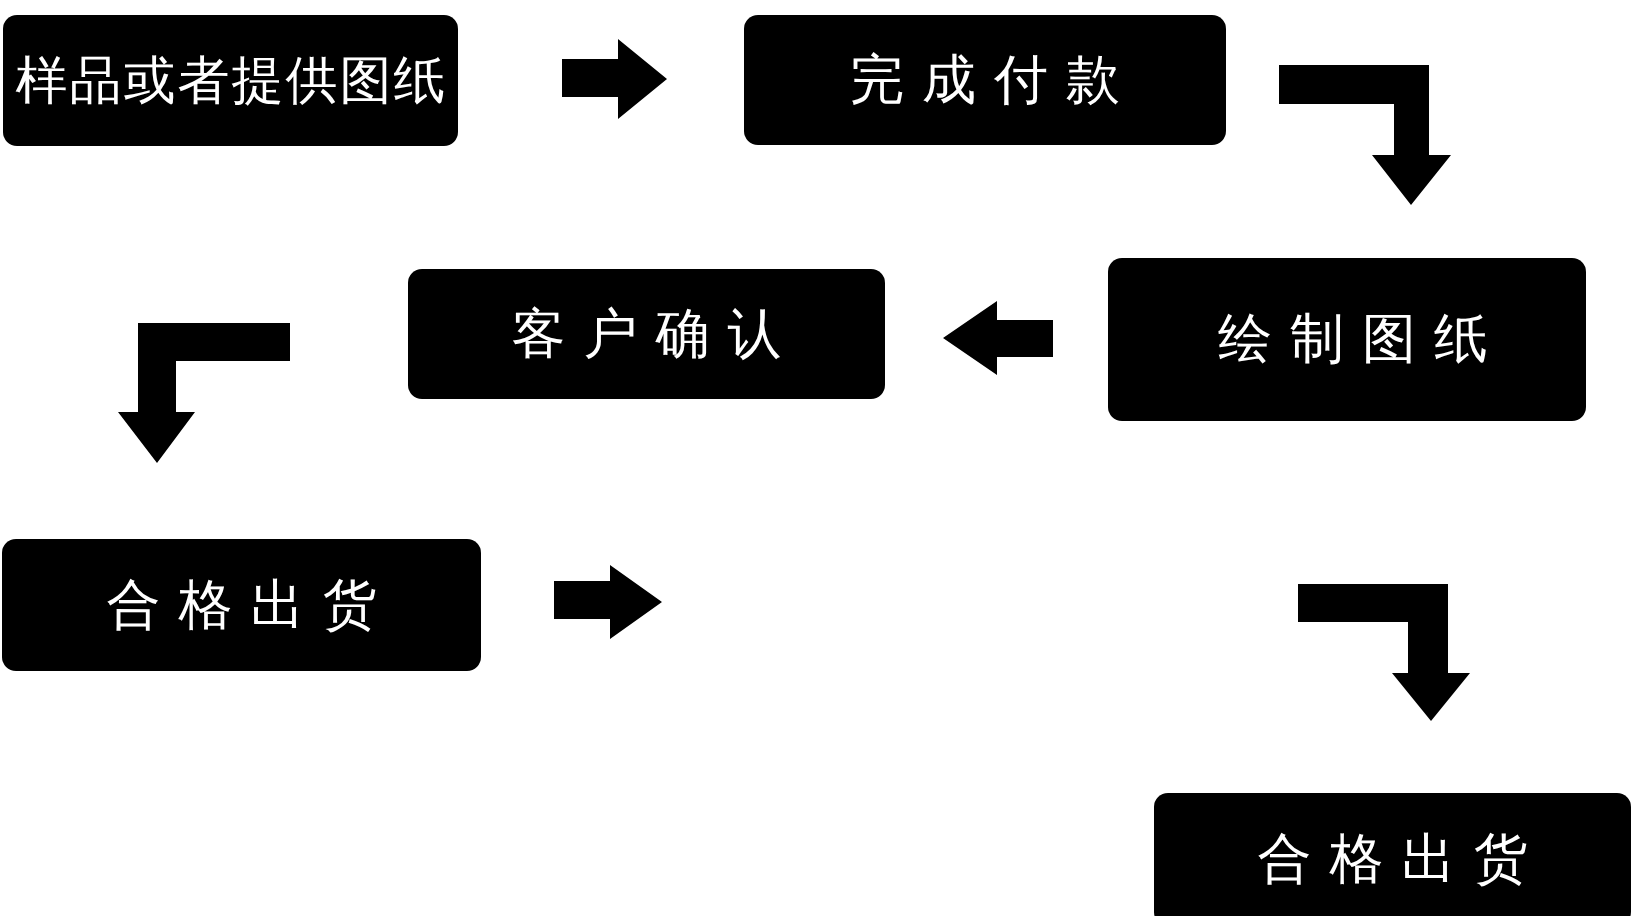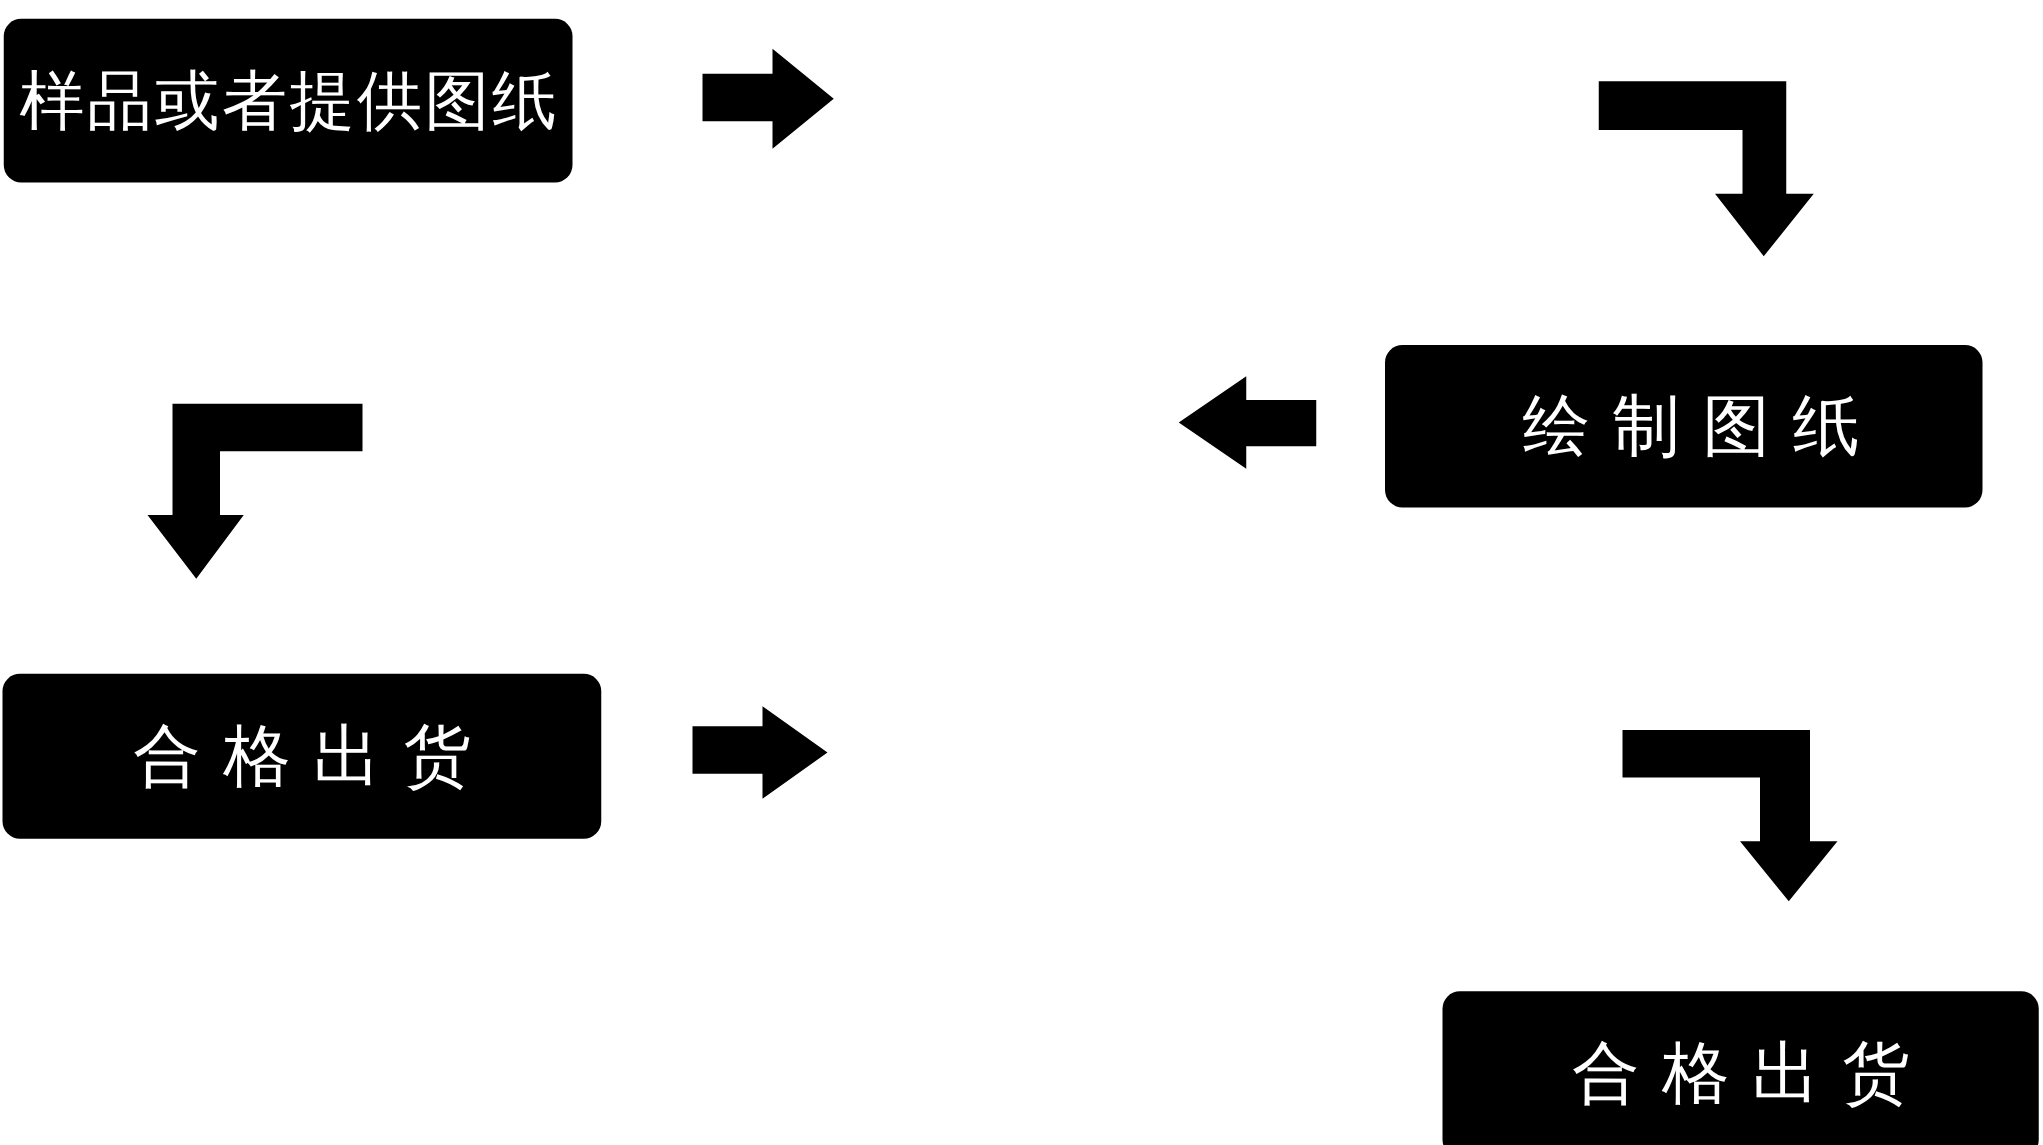--- a/index.html
+++ b/index.html
@@ -64,25 +64,31 @@
     <polygon points="1053,308 997,308 997,289 943,326 997,363 997,345 1053,345"></polygon>
     <polygon points="138,311 290,311 290,349 176,349 176,400 195,400 157,451 118,400 138,400"></polygon>
     <polygon points="554,569 610,569 610,553 662,590 610,627 610,607 554,607"></polygon>
     <polygon points="1298,572 1448,572 1448,661 1470,661 1431,709 1392,661 1408,661 1408,610 1298,610"></polygon>
   </svg>
 
   <div class="node" style="left:3px; top:3px; width:455px; height:131px;">
     <span class="label-long">样品或者提供图纸</span>
   </div>
 
+  <div class="node" style="left:744px; top:3px; width:482px; height:130px;">
+    <span class="label-lg">完成付款</span>
+  </div>
 
-  <div class="node" style="left:1108px; top:264px; width:478px; height:130px;padding-left:12px;">
+  <div class="node" style="left:1108px; top:246px; width:478px; height:163px;padding-left:12px;">
     <span class="label-lg">绘制图纸</span>
   </div>
 
+  <div class="node" style="left:408px; top:257px; width:477px; height:130px;">
+    <span class="label-lg">客户确认</span>
+  </div>
 
   <div class="node" style="left:2px; top:527px; width:479px; height:132px;">
     <span class="label-lg">合格出货</span>
   </div>
 
 
   <div class="node" style="left:1154px; top:781px; width:477px; height:133px;">
     <span class="label-lg">合格出货</span>
   </div>
 

